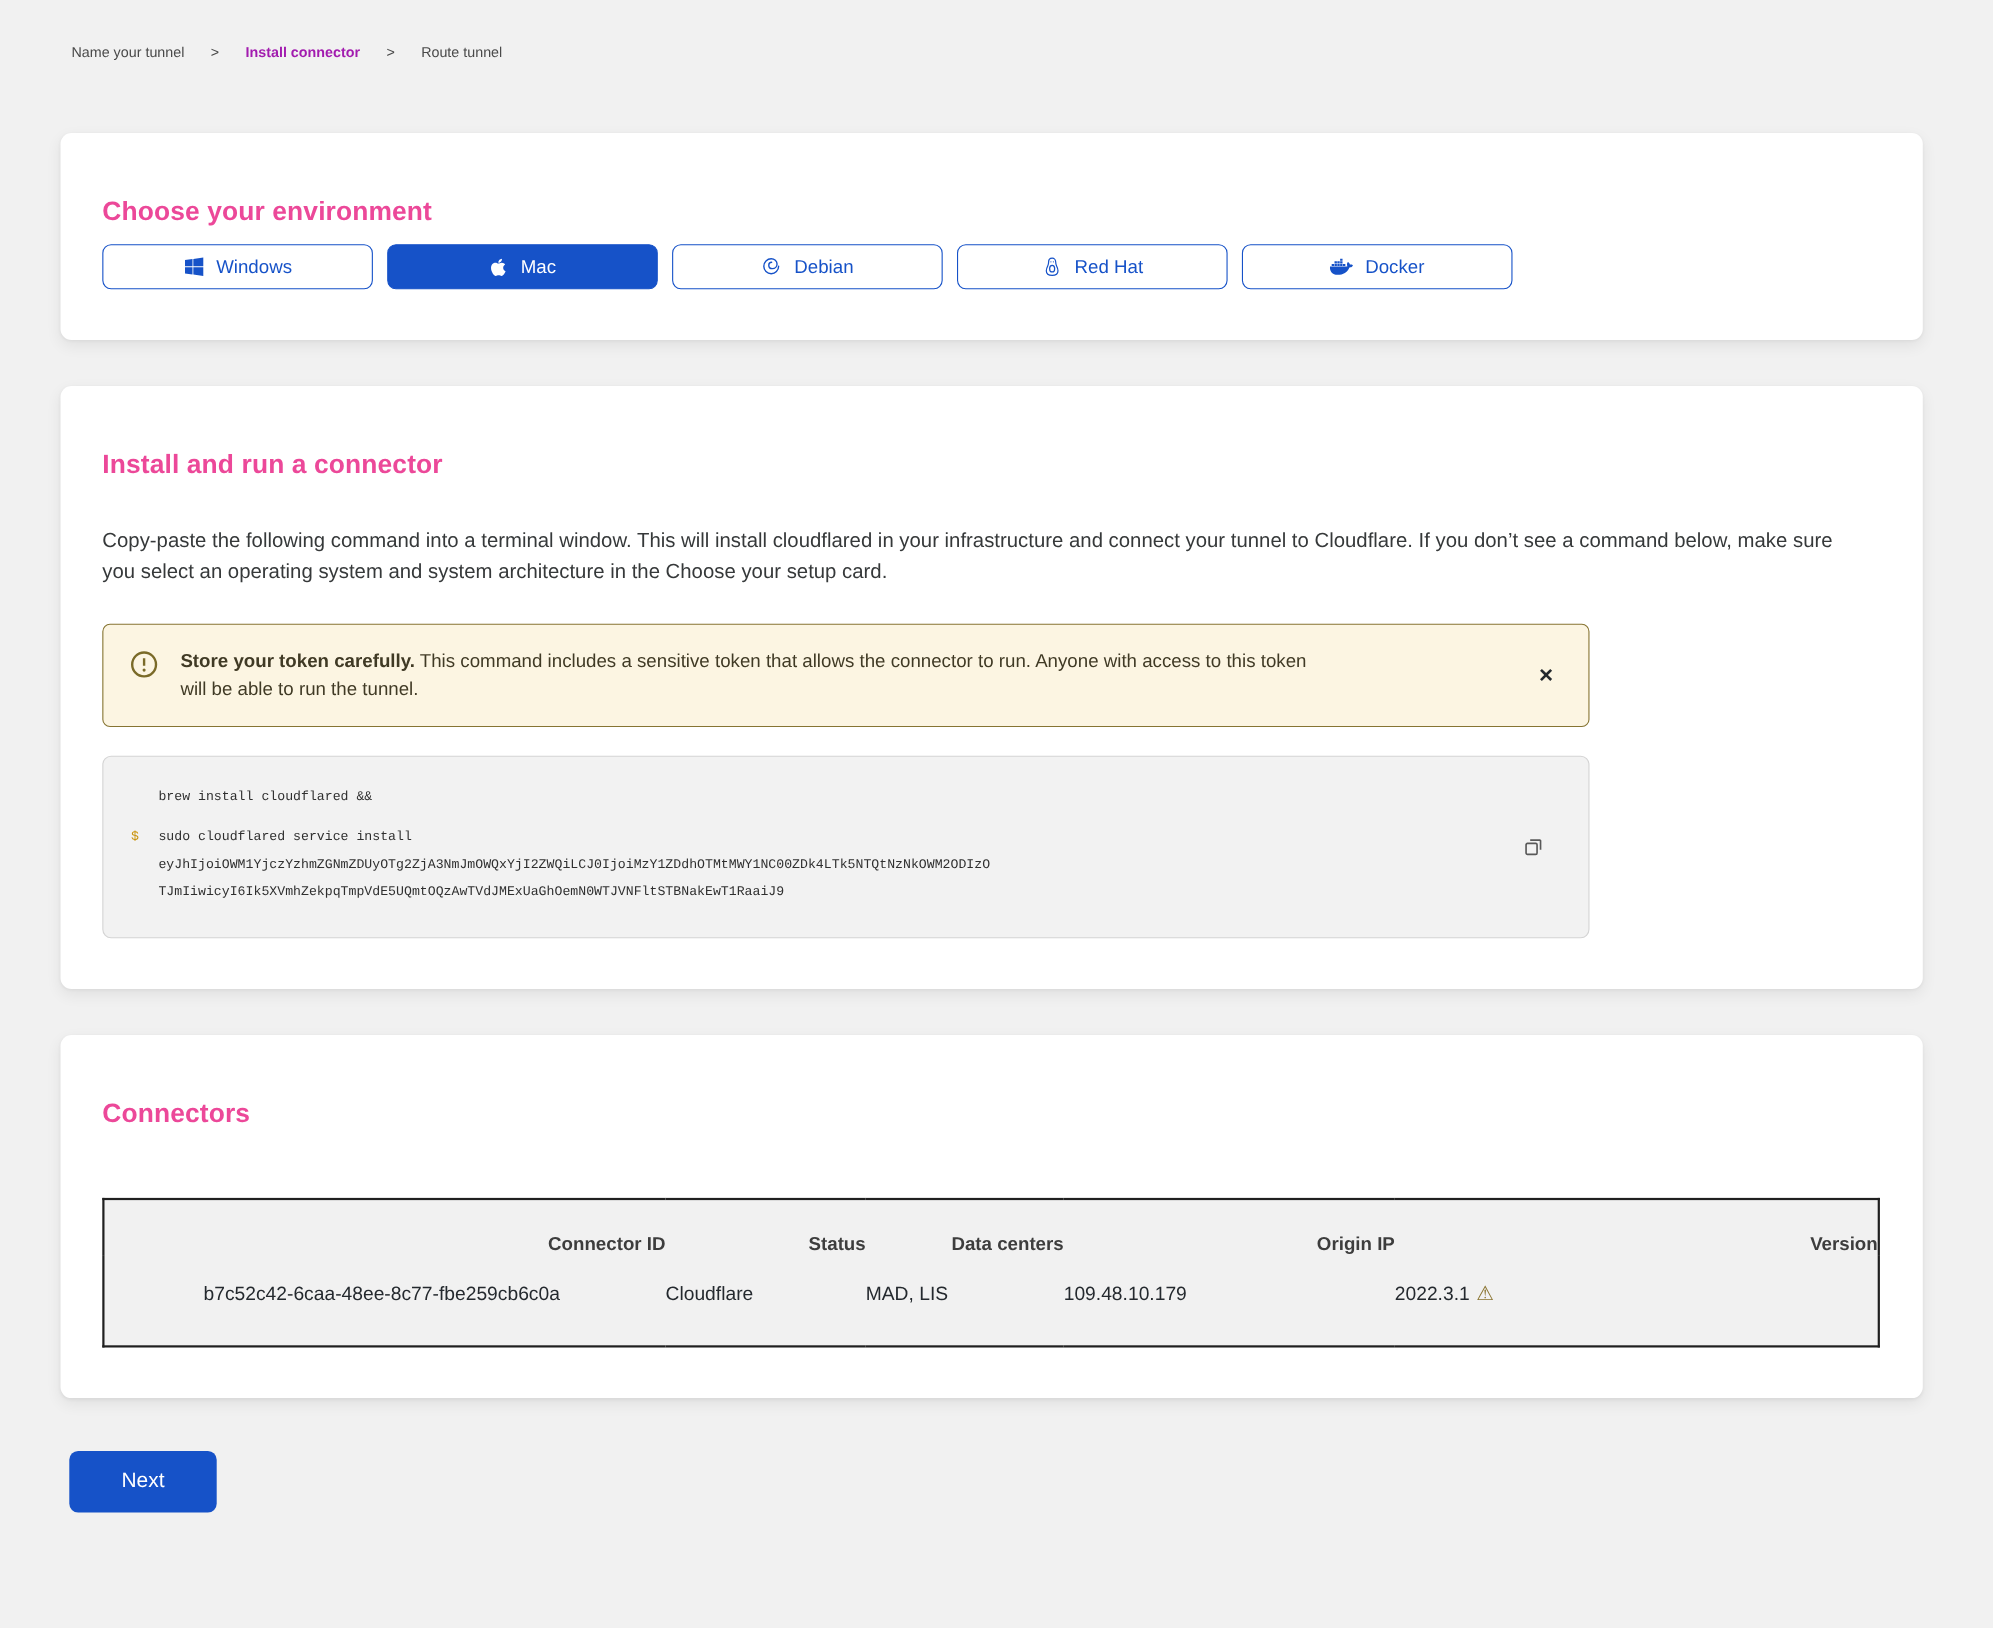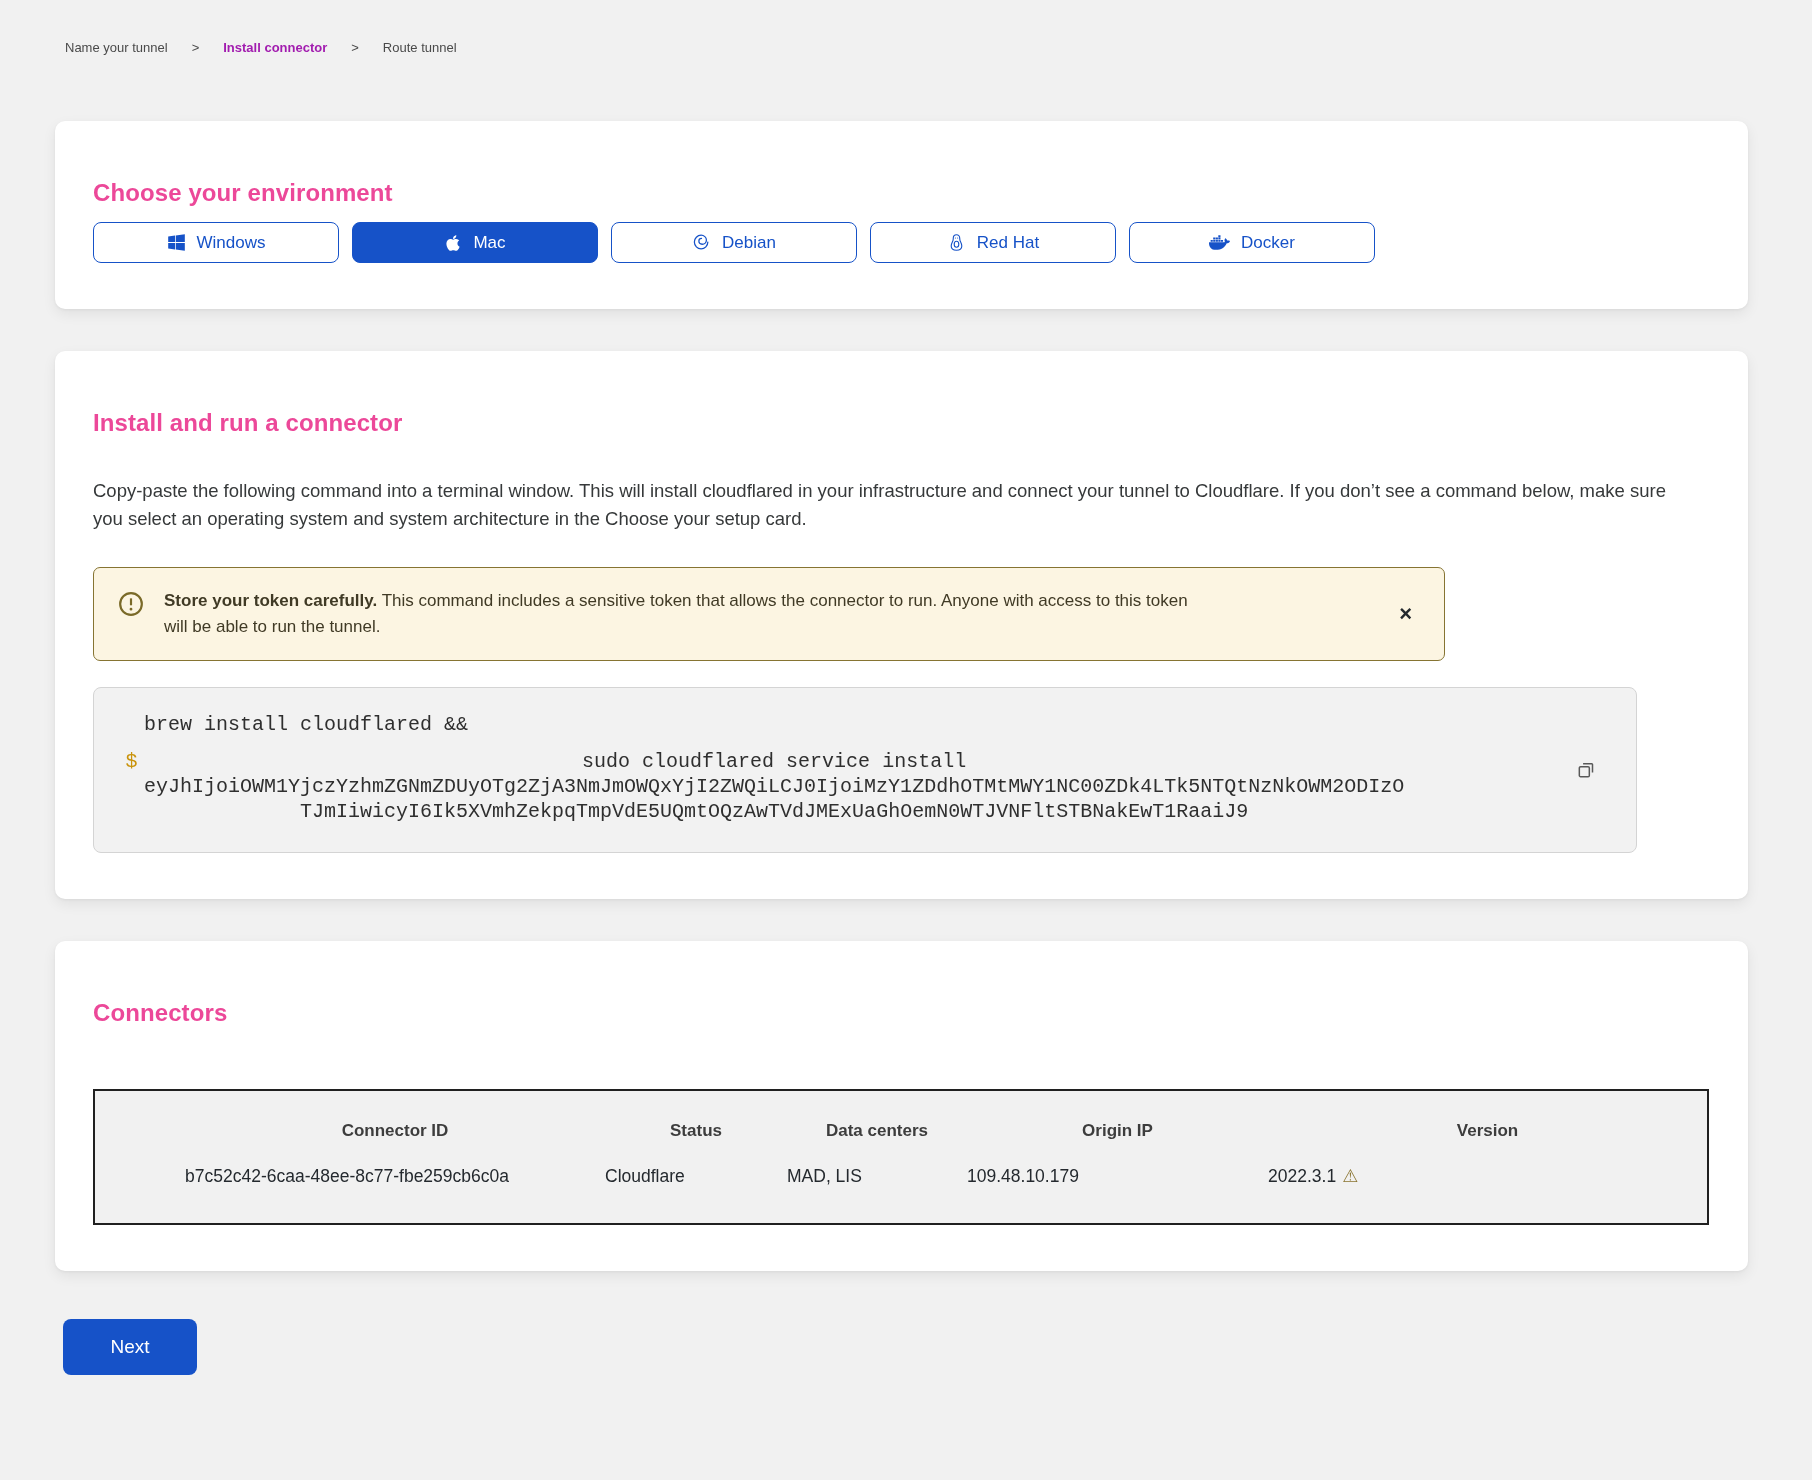--- a/index.html
+++ b/index.html
@@ -72,47 +72,47 @@
   .warning-text{font-size:17px;line-height:1.55;max-width:1025px;}
   .warning-text .bold{font-weight:700;}
   .warning-close{
     margin-left:auto;align-self:center;
     background:none;border:none;cursor:pointer;
     font-size:22px;font-weight:700;color:#24292E;line-height:1;
     font-family:inherit;
   }
   .codeblock{
     position:relative;
-    margin-top:26px;width:1544px;
+    margin-top:26px;width:1352px;
     background:var(--code-bg);
     border:1px solid #D4D4D4;
     border-radius:8px;
     padding:24px 90px 28px 25px;
     font-family:"Liberation Mono", monospace;
-    font-size:20px;line-height:25px;color:#2F2F2F;text-align:center;
+    font-size:12px;line-height:25px;color:#2F2F2F;
   }
   .code-line{display:flex;}
   .code-line.second{margin-top:12px;}
   .gutter{flex:none;width:25px;}
   .gutter.dollar{color:var(--amber);}
   .tok{display:block;word-break:break-all;}
   .copy-btn{
     position:absolute;top:50%;right:38px;transform:translateY(-50%);
     background:none;border:none;cursor:pointer;color:#595959;padding:2px;
   }
   .copy-btn svg{width:20px;height:20px;}
   
   .conn-table{
     margin-top:62px;width:1614px;
     border:2px solid #202020;
     background:var(--page-bg);
     border-collapse:collapse;table-layout:fixed;
   }
   .conn-table th{
-    text-align:center;font-size:17px;font-weight:700;color:#3D3D3D;
+    text-align:right;font-size:17px;font-weight:700;color:#3D3D3D;
     padding:30px 0 0 0;
   }
   .conn-table td{
     font-size:17.5px;color:#24292E;
     padding:24px 0 36px 0;
   }
   .col-id{width:511px;}
   .col-status{width:182px;}
   .col-dc{width:180px;}
   .col-ip{width:301px;}

